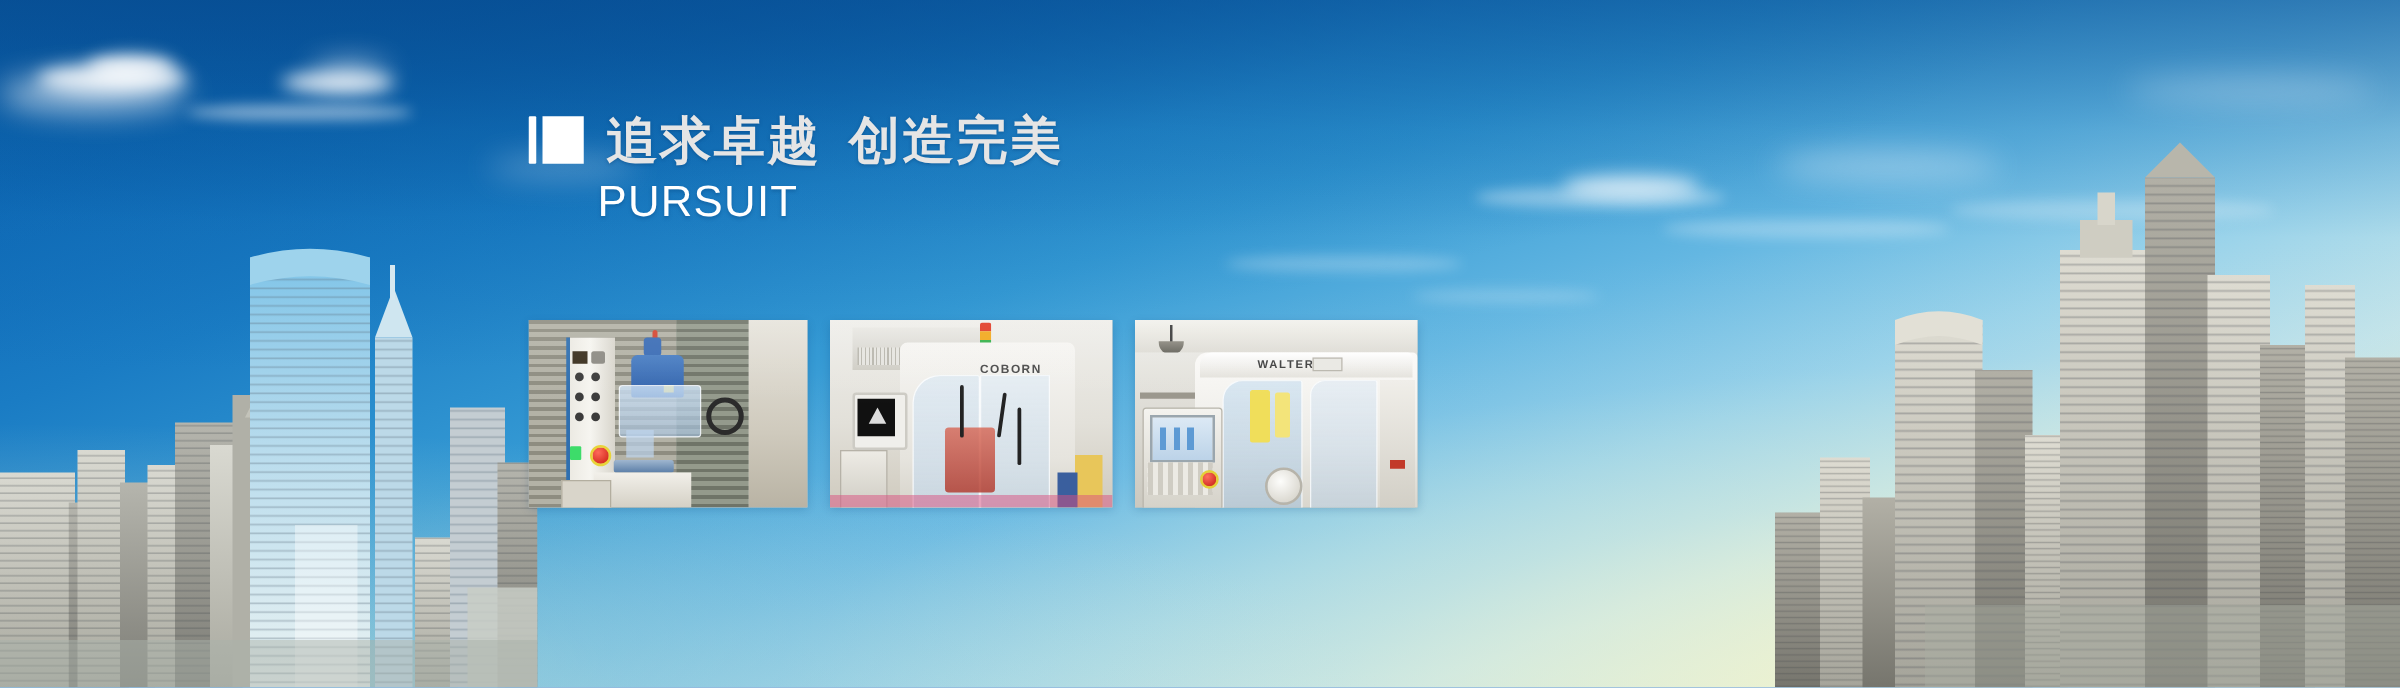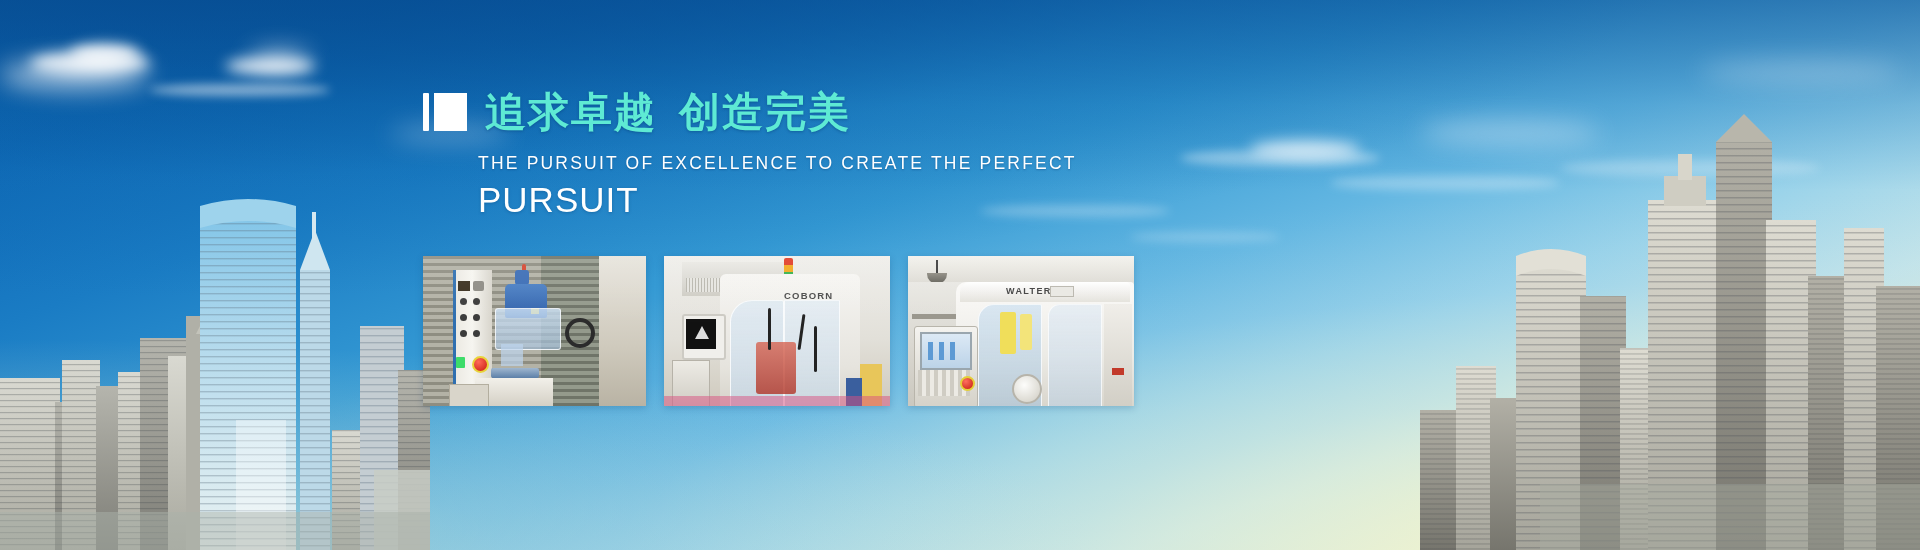--- a/index.html
+++ b/index.html
@@ -71,21 +71,21 @@
   .skyline.right{right:0;width:500px;height:470px;}
 
   
   .copy{position:absolute;left:423px;top:88px;width:720px;}
   .headline-row{display:flex;align-items:center;height:48px;}
   .logo-mark{display:flex;align-items:center;margin-right:18px;}
   .logo-bar{width:6px;height:38px;background:#ffffff;margin-right:5px;border-radius:1px;}
   .logo-sq{width:33px;height:38px;background:#ffffff;}
   .headline{
     font-family:"DejaVu Sans","Liberation Sans",sans-serif;
-    font-size:41px;font-weight:700;color:#5eead4;
+    font-size:41px;font-weight:700;color:#e5e5e5;
     letter-spacing:2px;line-height:46px;white-space:nowrap;
     text-shadow:0 1px 3px rgba(4,60,115,.45);
   }
   .headline .gap{display:inline-block;width:22px;}
   .tagline{
     margin-top:17px;margin-left:55px;
     font-size:17.5px;font-weight:500;color:#ffffff;
     letter-spacing:2.2px;white-space:nowrap;
     text-shadow:0 1px 2px rgba(4,60,115,.4);
   }
@@ -355,21 +355,20 @@
   </svg>
 
   <div class="copy">
     <div class="headline-row">
       <span class="logo-mark">
         <span class="logo-bar"></span>
           <span class="logo-sq"></span>
       </span>
       <span class="headline"><span>追求卓越</span><span class="gap"></span><span>创造完美</span></span>
     </div>
-    <div class="tagline">THE  PURSUIT  OF  EXCELLENCE  TO  CREATE  THE  PERFECT</div>
     <div class="bizline">PURSUIT</div>
   </div>
 
   <div class="photos">
 
     <div class="photo p1">
       <div class="wall"></div>
         <div class="wall2"></div>
         <div class="floorbg"></div>
       <div class="cabinet"></div>

